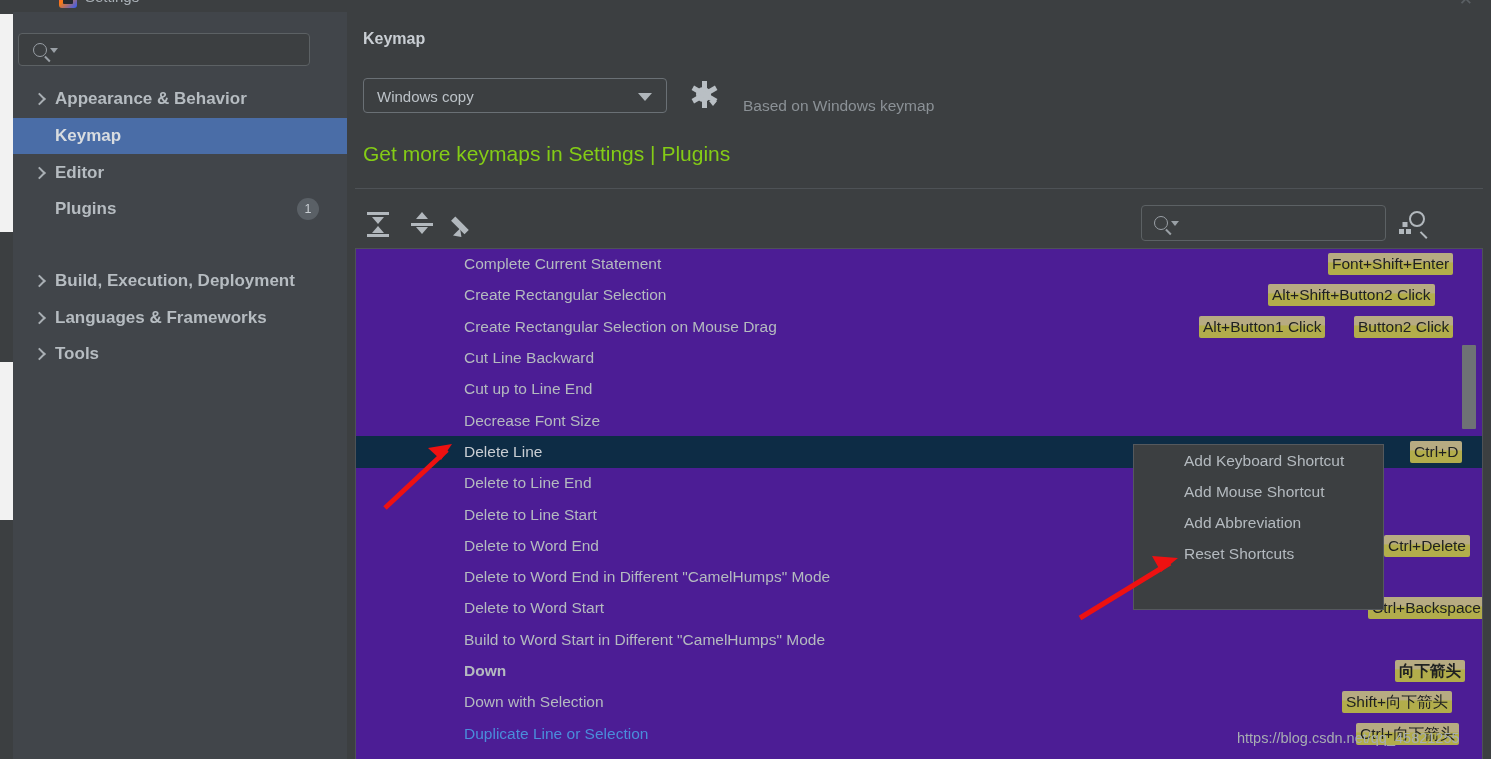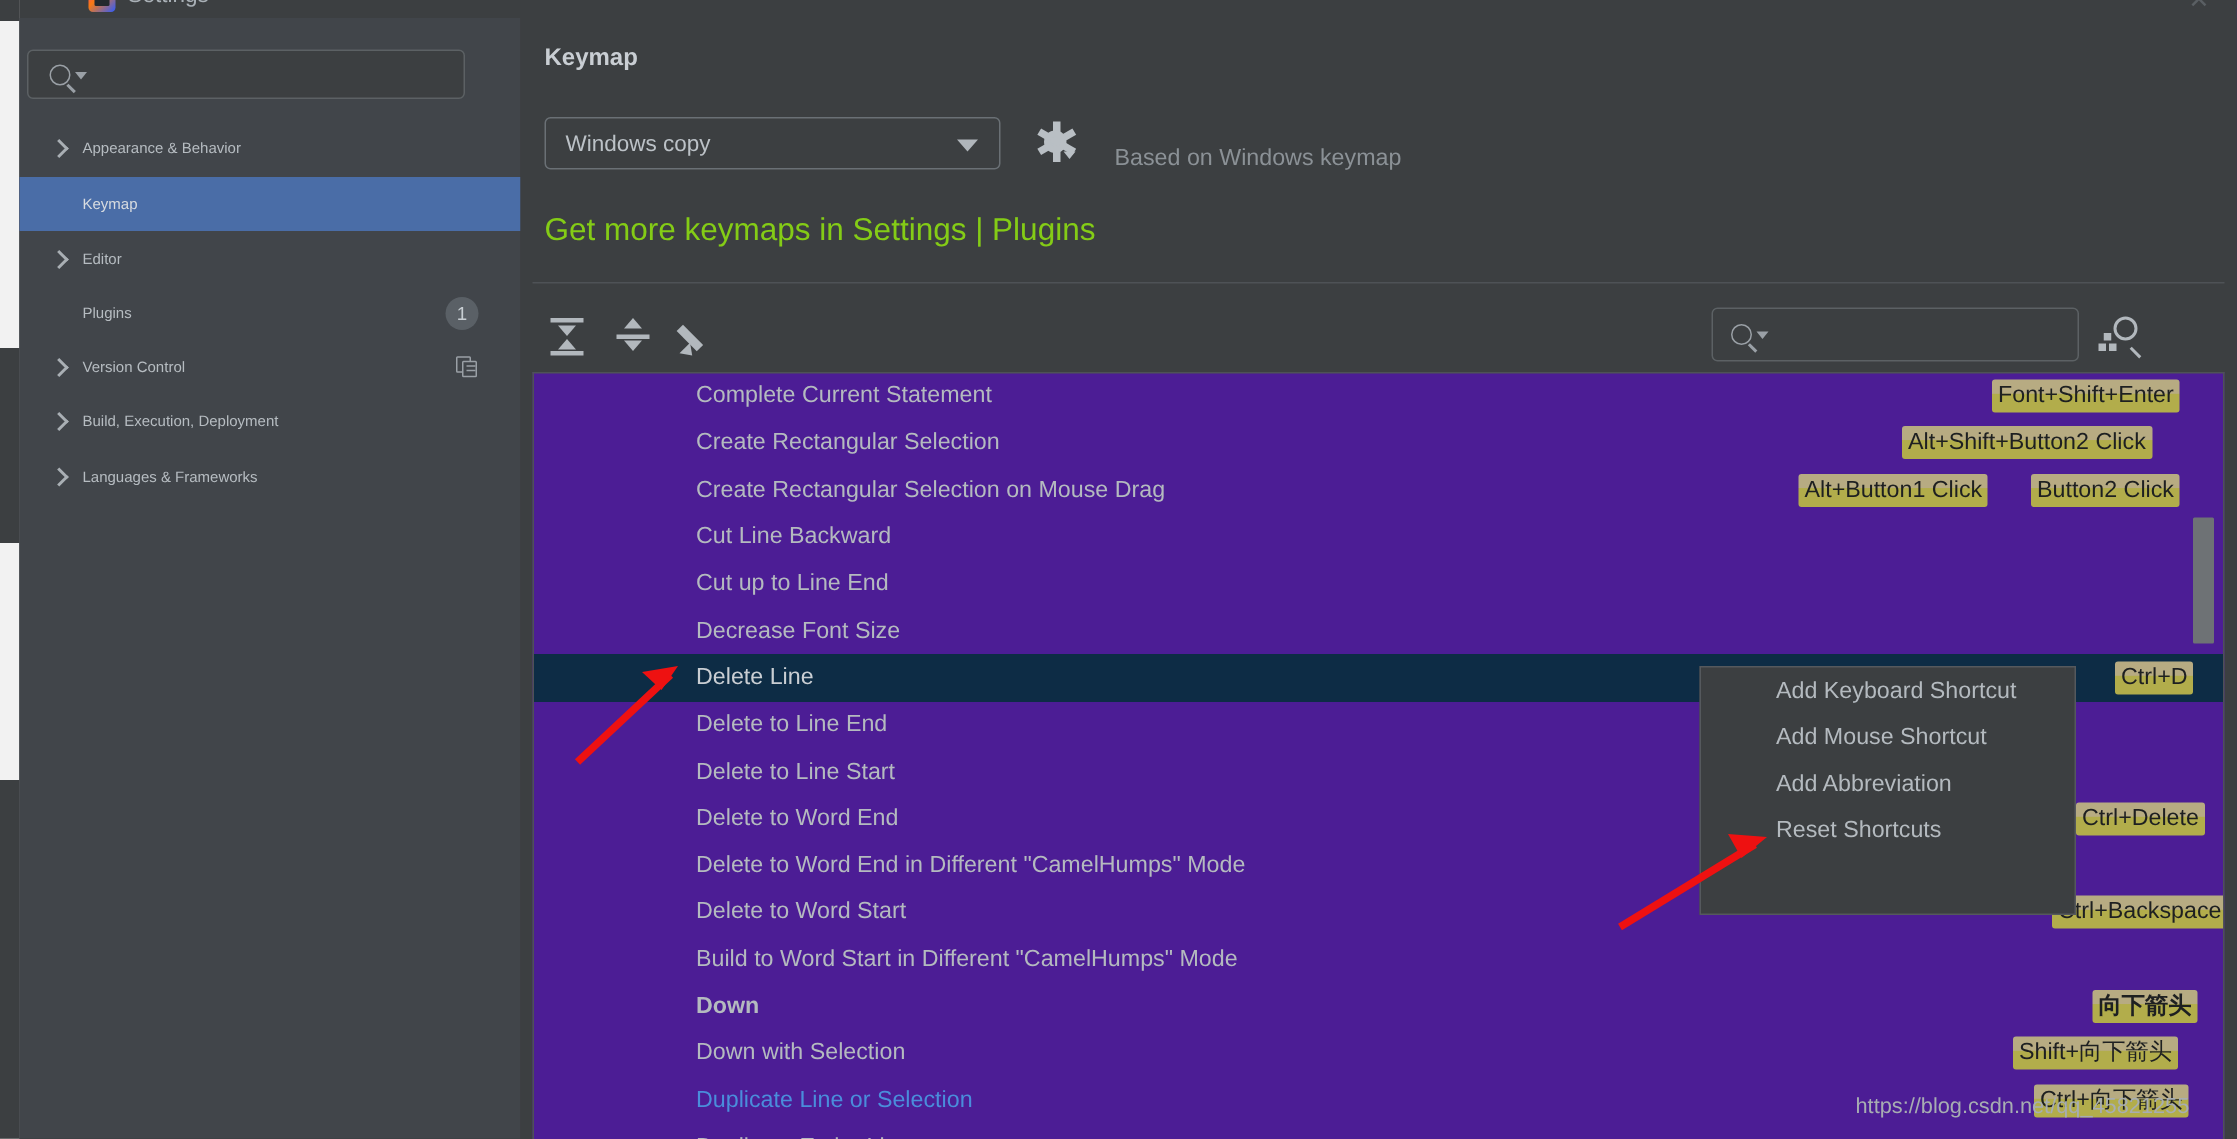--- a/index.html
+++ b/index.html
@@ -81,21 +81,21 @@
     display: flex; align-items: center;
   }
   .side-item .chev {
     position: absolute; left: 22px; top: 50%; transform: translateY(-50%);
     width: 9px; height: 9px;
     border-right: 2px solid #a9afb4; border-top: 2px solid #a9afb4;
     transform: translateY(-50%) rotate(45deg);
   }
   .side-item .slabel {
     position: absolute; left: 42px;
-    font-size: 10px; color: #b6bcc1; font-weight: 400;
+    font-size: 17px; color: #b6bcc1; font-weight: 700;
     white-space: nowrap;
   }
   .side-item.selected { background: #4a6da7; }
   .side-item.selected .slabel { color: #d8dce0; }
   .side-badge {
     position: absolute; right: 28px; top: 50%; transform: translateY(-50%);
     width: 22px; height: 22px; border-radius: 50%;
     background: #5a6066; color: #c8ced3;
     font-size: 12.5px; display: flex; align-items: center; justify-content: center;
   }
@@ -306,39 +306,35 @@
     <div class="side-item" style="top:143px;">
       <span class="chev"></span>
       <span class="slabel">Editor</span>
     </div>
 
     <div class="side-item" style="top:179px;">
       <span class="slabel">Plugins</span>
       <span class="side-badge">1</span>
     </div>
 
-    <div class="side-item" style="top:215px;">
-      <span class="chev"></span>
-      <span class="slabel">Version Control</span>
-      <span class="side-copyico">
-          <i class="b1"></i>
-          <i class="b2"></i>
-        </span>
-    </div>
 
     <div class="side-item" style="top:251px;">
       <span class="chev"></span>
       <span class="slabel">Build, Execution, Deployment</span>
     </div>
 
     <div class="side-item" style="top:288px;">
       <span class="chev"></span>
       <span class="slabel">Languages &amp; Frameworks</span>
     </div>
 
+    <div class="side-item" style="top:324px;">
+      <span class="chev"></span>
+      <span class="slabel">Tools</span>
+    </div>
   </div>
 
   <div id="main">
 
     <div id="page-title">Keymap</div>
 
     <div id="keymap-combo">
       <span class="cval">Windows copy</span>
       <span class="ccaret"></span>
     </div>

